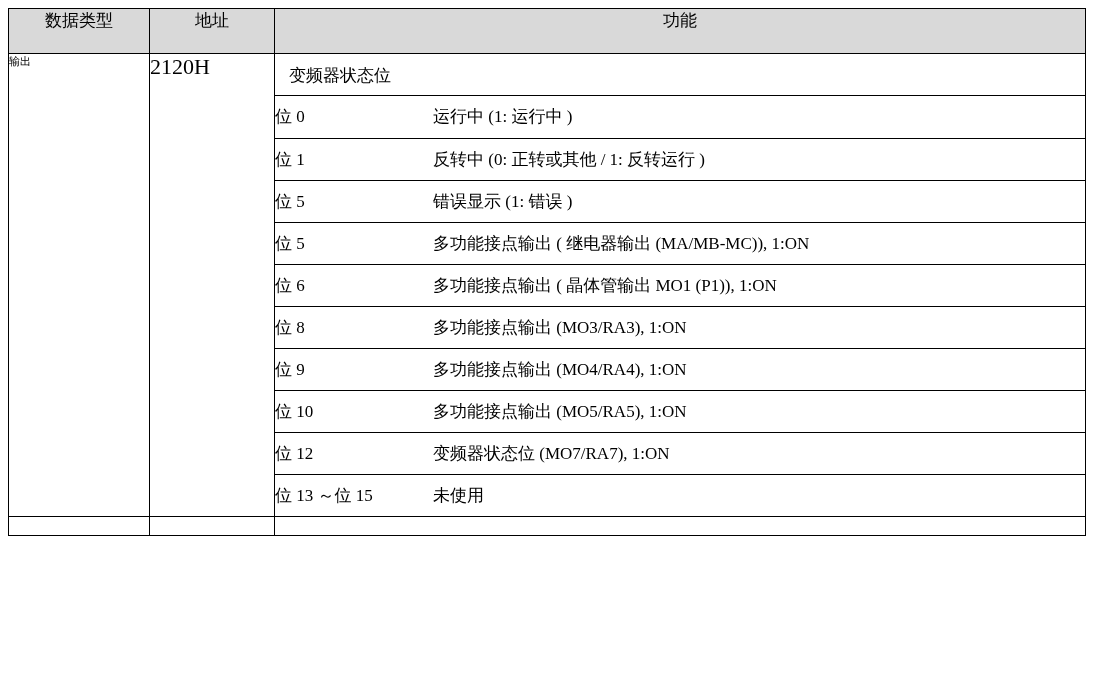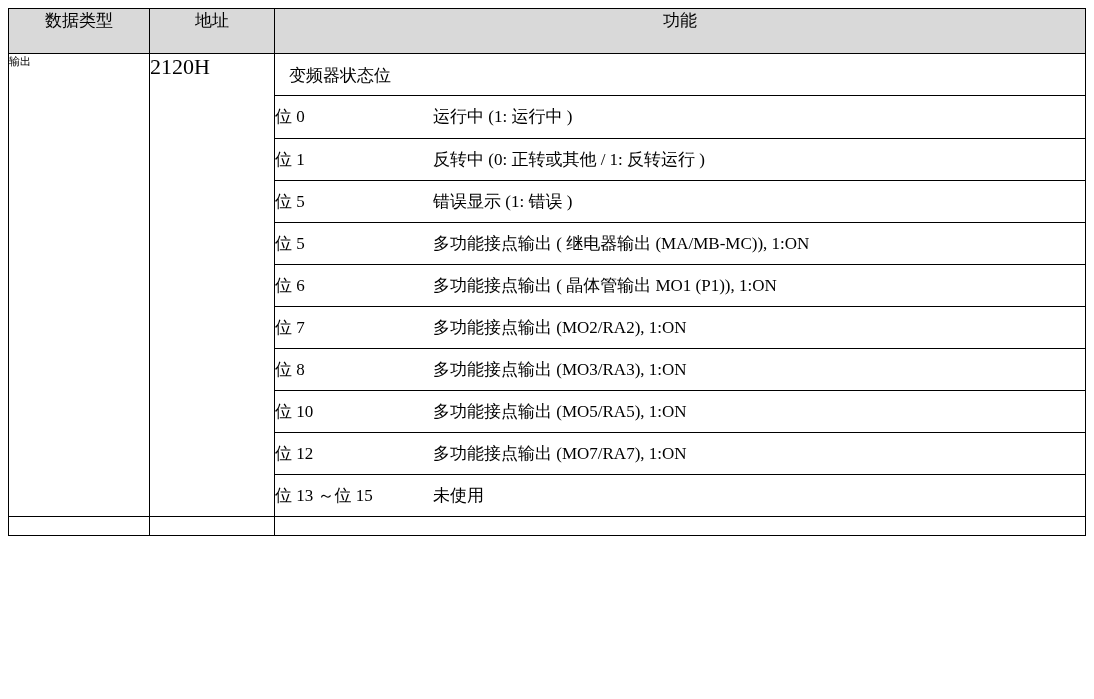--- a/index.html
+++ b/index.html
@@ -127,34 +127,34 @@
               </tr>
               <tr>
                 <td class="bit-label">位 5</td>
                 <td class="bit-desc">多功能接点输出 ( 继电器输出 (MA/MB-MC)), 1:ON</td>
               </tr>
               <tr>
                 <td class="bit-label">位 6</td>
                 <td class="bit-desc">多功能接点输出 ( 晶体管输出 MO1 (P1)), 1:ON</td>
               </tr>
               <tr>
-                <td class="bit-label">位 7</td>
-                <td class="bit-desc">多功能接点输出 (MO2/RA2), 1:ON</td>
+                <td class="bit-label">位 8</td>
+                <td class="bit-desc">多功能接点输出 (MO3/RA3), 1:ON</td>
               </tr>
               <tr>
-                <td class="bit-label">位 8</td>
-                <td class="bit-desc">多功能接点输出 (MO3/RA3), 1:ON</td>
+                <td class="bit-label">位 9</td>
+                <td class="bit-desc">多功能接点输出 (MO4/RA4), 1:ON</td>
               </tr>
               <tr>
                 <td class="bit-label">位 10</td>
                 <td class="bit-desc">多功能接点输出 (MO5/RA5), 1:ON</td>
               </tr>
               <tr>
                 <td class="bit-label">位 12</td>
-                <td class="bit-desc">多功能接点输出 (MO7/RA7), 1:ON</td>
+                <td class="bit-desc">变频器状态位 (MO7/RA7), 1:ON</td>
               </tr>
               <tr>
                 <td class="bit-label">位 13 ～位 15</td>
                 <td class="bit-desc">未使用</td>
               </tr>
             </tbody>
           </table>
         </td>
       </tr>
       <tr class="tail-row">

